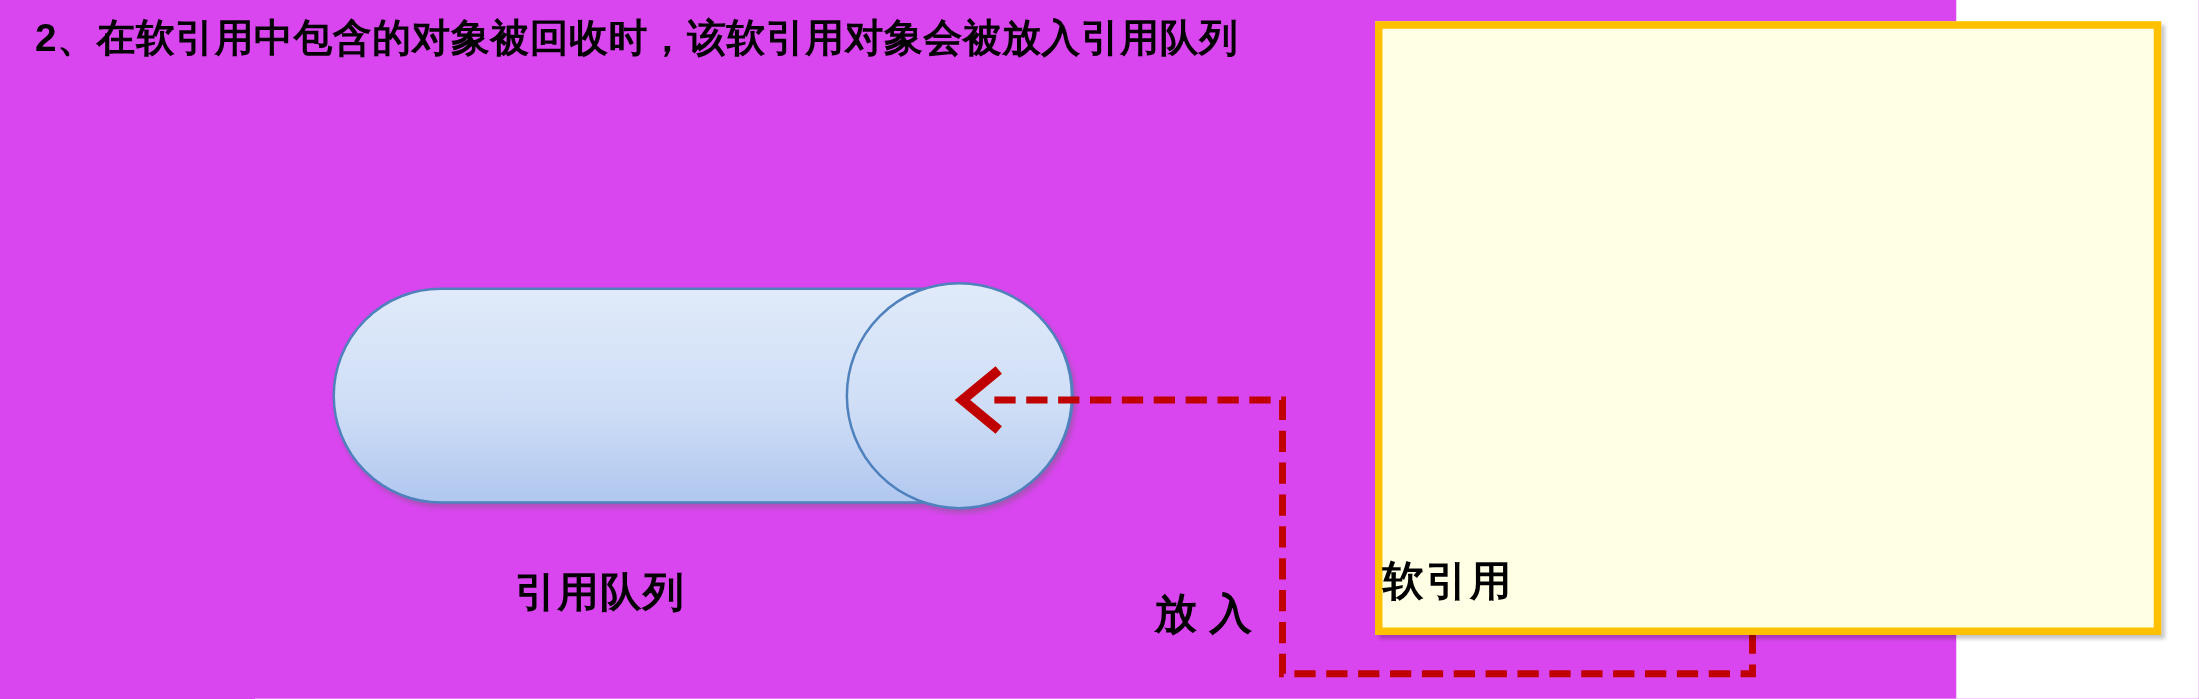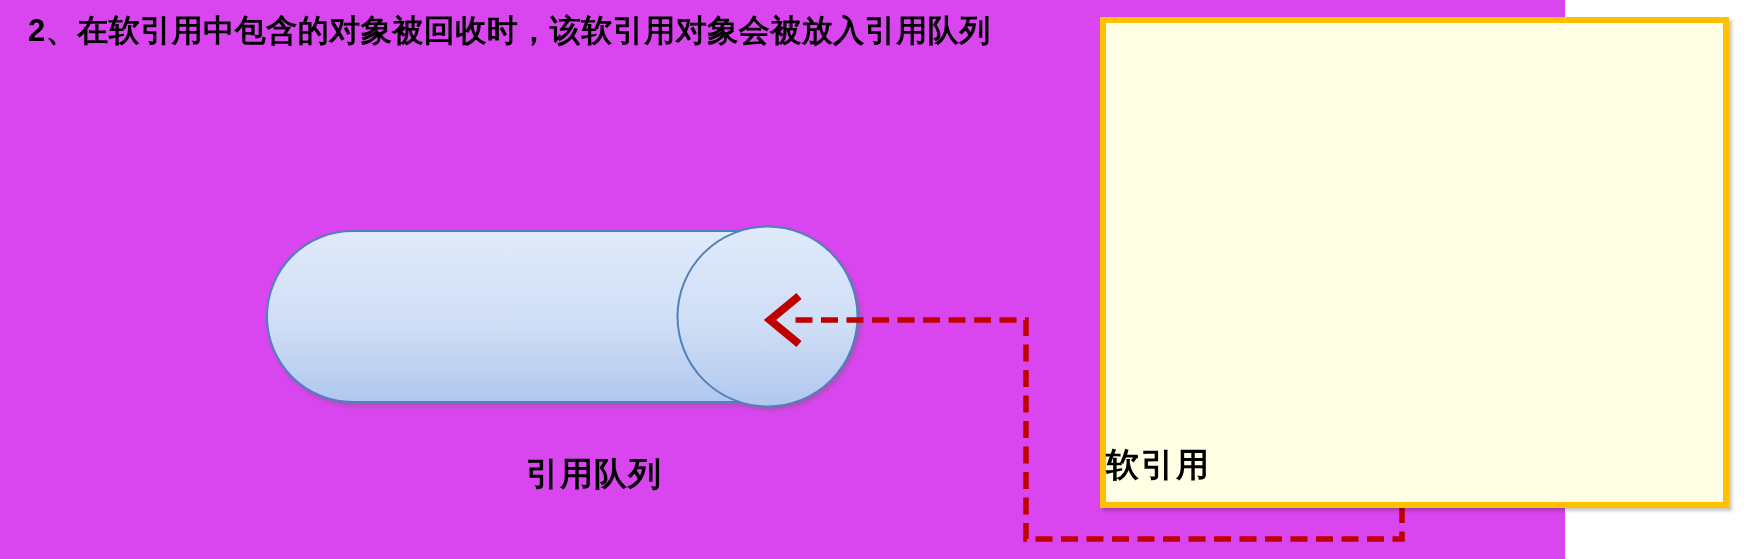--- a/index.html
+++ b/index.html
@@ -53,21 +53,21 @@
     font-size: 33px;
     font-weight: 700;
     color: #000000;
     letter-spacing: 2px;
   }
   .queue-label {
     position: absolute;
     left: 412px;
     top: 452px;
     width: 250px;
-    text-align: right;
+    text-align: left;
     font-size: 33px;
     font-weight: 700;
     color: #000000;
     letter-spacing: 1px;
   }
   .put-in-label {
     position: absolute;
     left: 905px;
     top: 468px;
     width: 125px;
@@ -103,14 +103,15 @@
     <path d="M 1402 506 L 1402 539 L 1026 539 L 1026 320 L 788 320" fill="none" stroke-width="5.5" stroke-dasharray="17 8.5" stroke="#c00000"></path>
     <path d="M 799 296 L 770 320 L 799 344" fill="none" stroke-width="8" stroke-linejoin="miter" stroke="#c00000"></path>
   </svg>
 
   <div class="soft-ref-box">
     <div class="soft-ref-label">软引用</div>
   </div>
 
   <div class="queue-label">引用队列</div>
 
+  <div class="put-in-label">放入</div>
 
 </div>
 
 </body></html>

